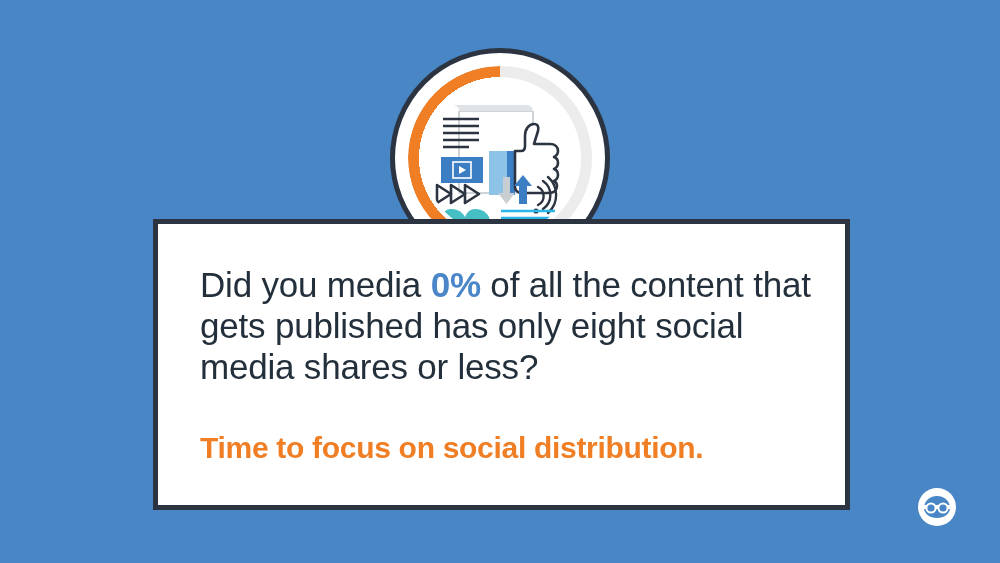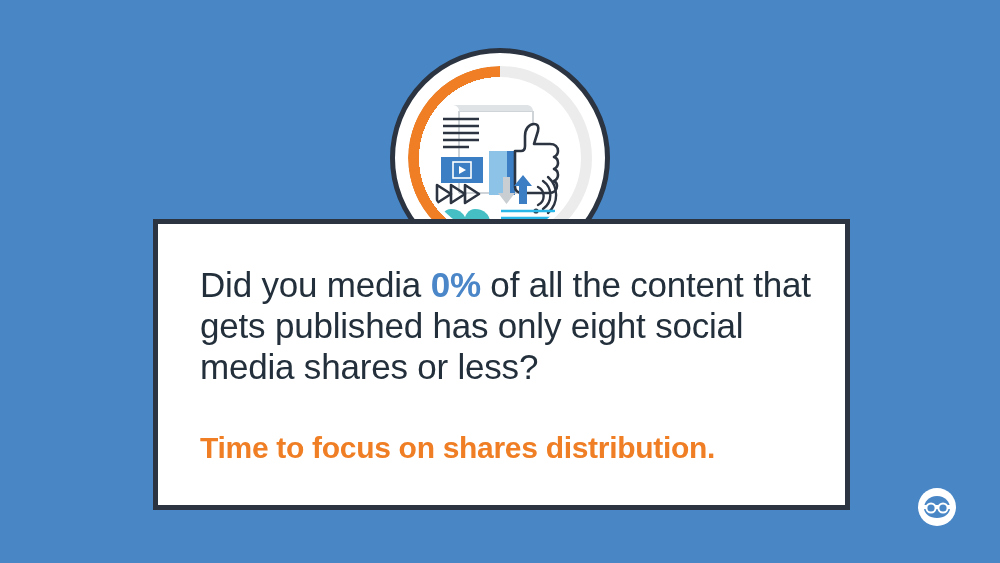--- a/index.html
+++ b/index.html
@@ -203,21 +203,21 @@
           <path d="M78 151 H118"></path>
         </g>
       </svg>
     </div>
   </div>
 
   <div class="card">
     <div class="card-body">
       <p class="headline"><span>Did you media </span><span class="stat">0%</span><span> of all the content that gets published has only eight social media shares or less?</span></p>
 
-      <p class="subline">Time to focus on shares distribution.</p>
+      <p class="subline">Time to focus on social distribution.</p>
     </div>
   </div>
 
   <div class="logo">
     <svg width="40" height="40" viewBox="0 0 40 40">
       <circle cx="20" cy="20" r="19" fill="#ffffff"></circle>
       <path d="M20 9 c-8 0 -13 6 -13 12 c0 6 6 10 13 10 c7 0 13 -4 13 -10 c0 -6 -5 -12 -13 -12 Z" fill="#4886C6"></path>
       <path d="M6 18 h28 v4 h-28 Z" fill="#ffffff"></path>
       <circle cx="14" cy="21" r="4.6" fill="#4886C6" stroke="#ffffff" stroke-width="2"></circle>
       <circle cx="26" cy="21" r="4.6" fill="#4886C6" stroke="#ffffff" stroke-width="2"></circle>

